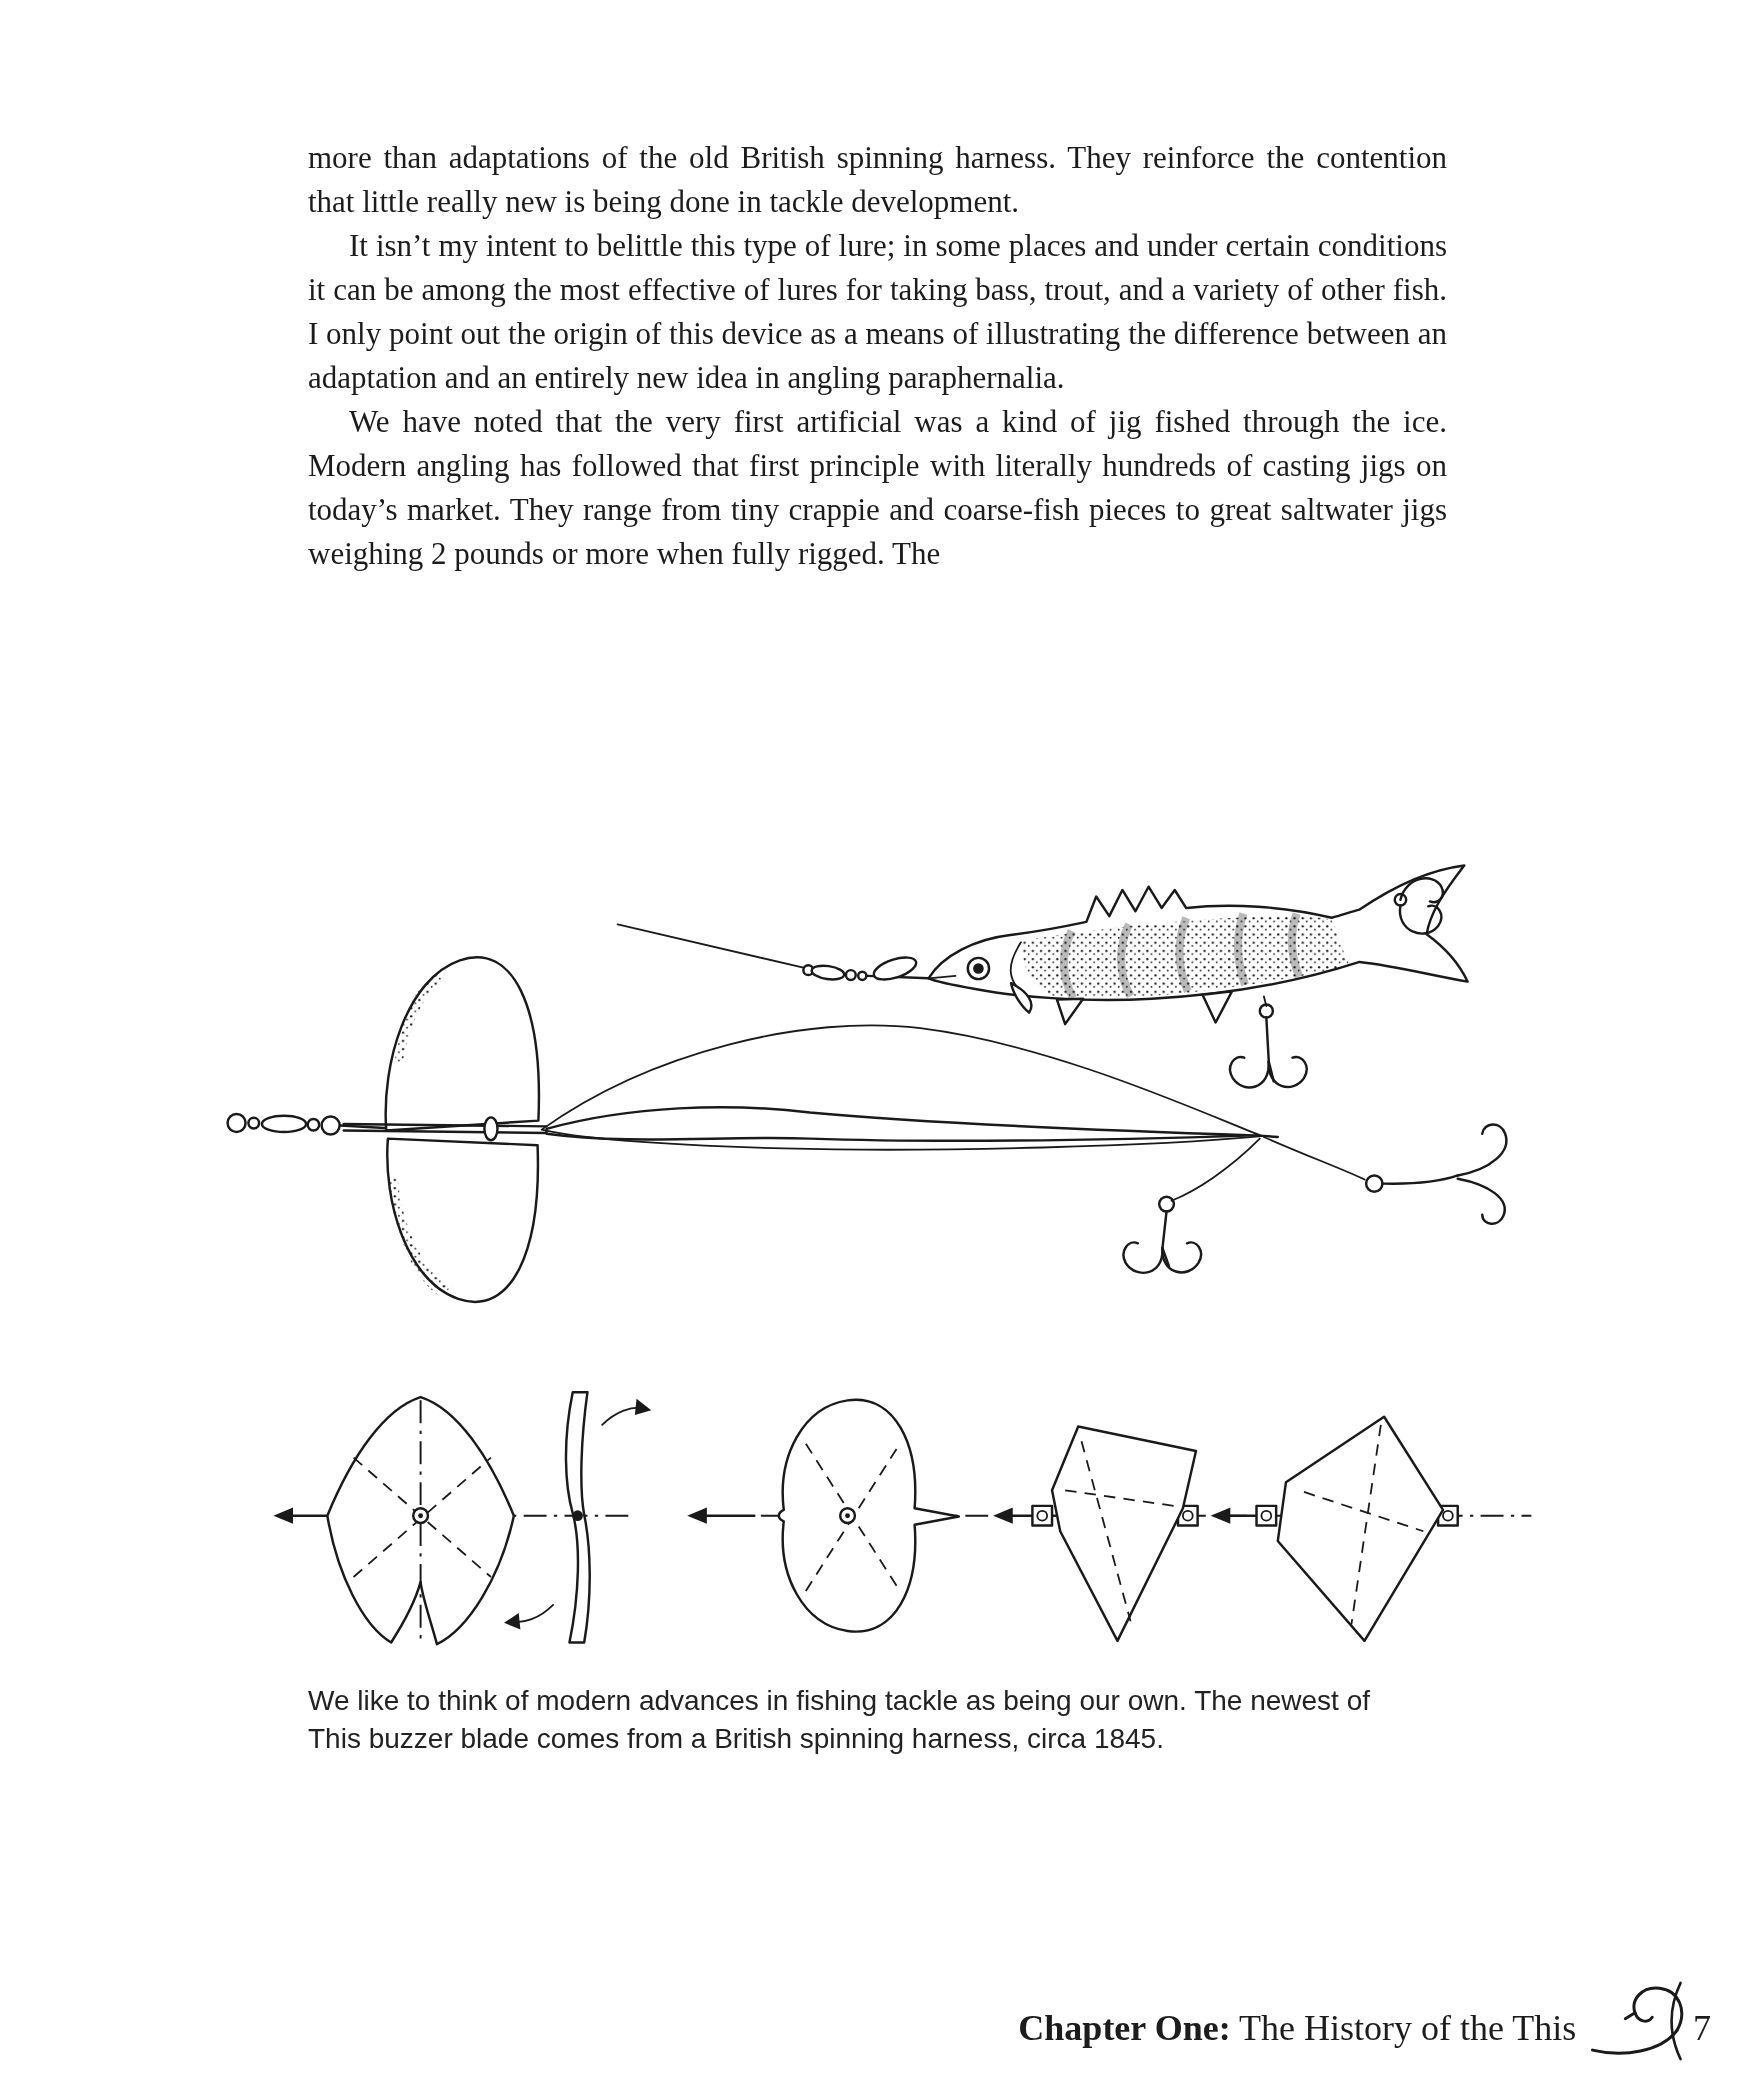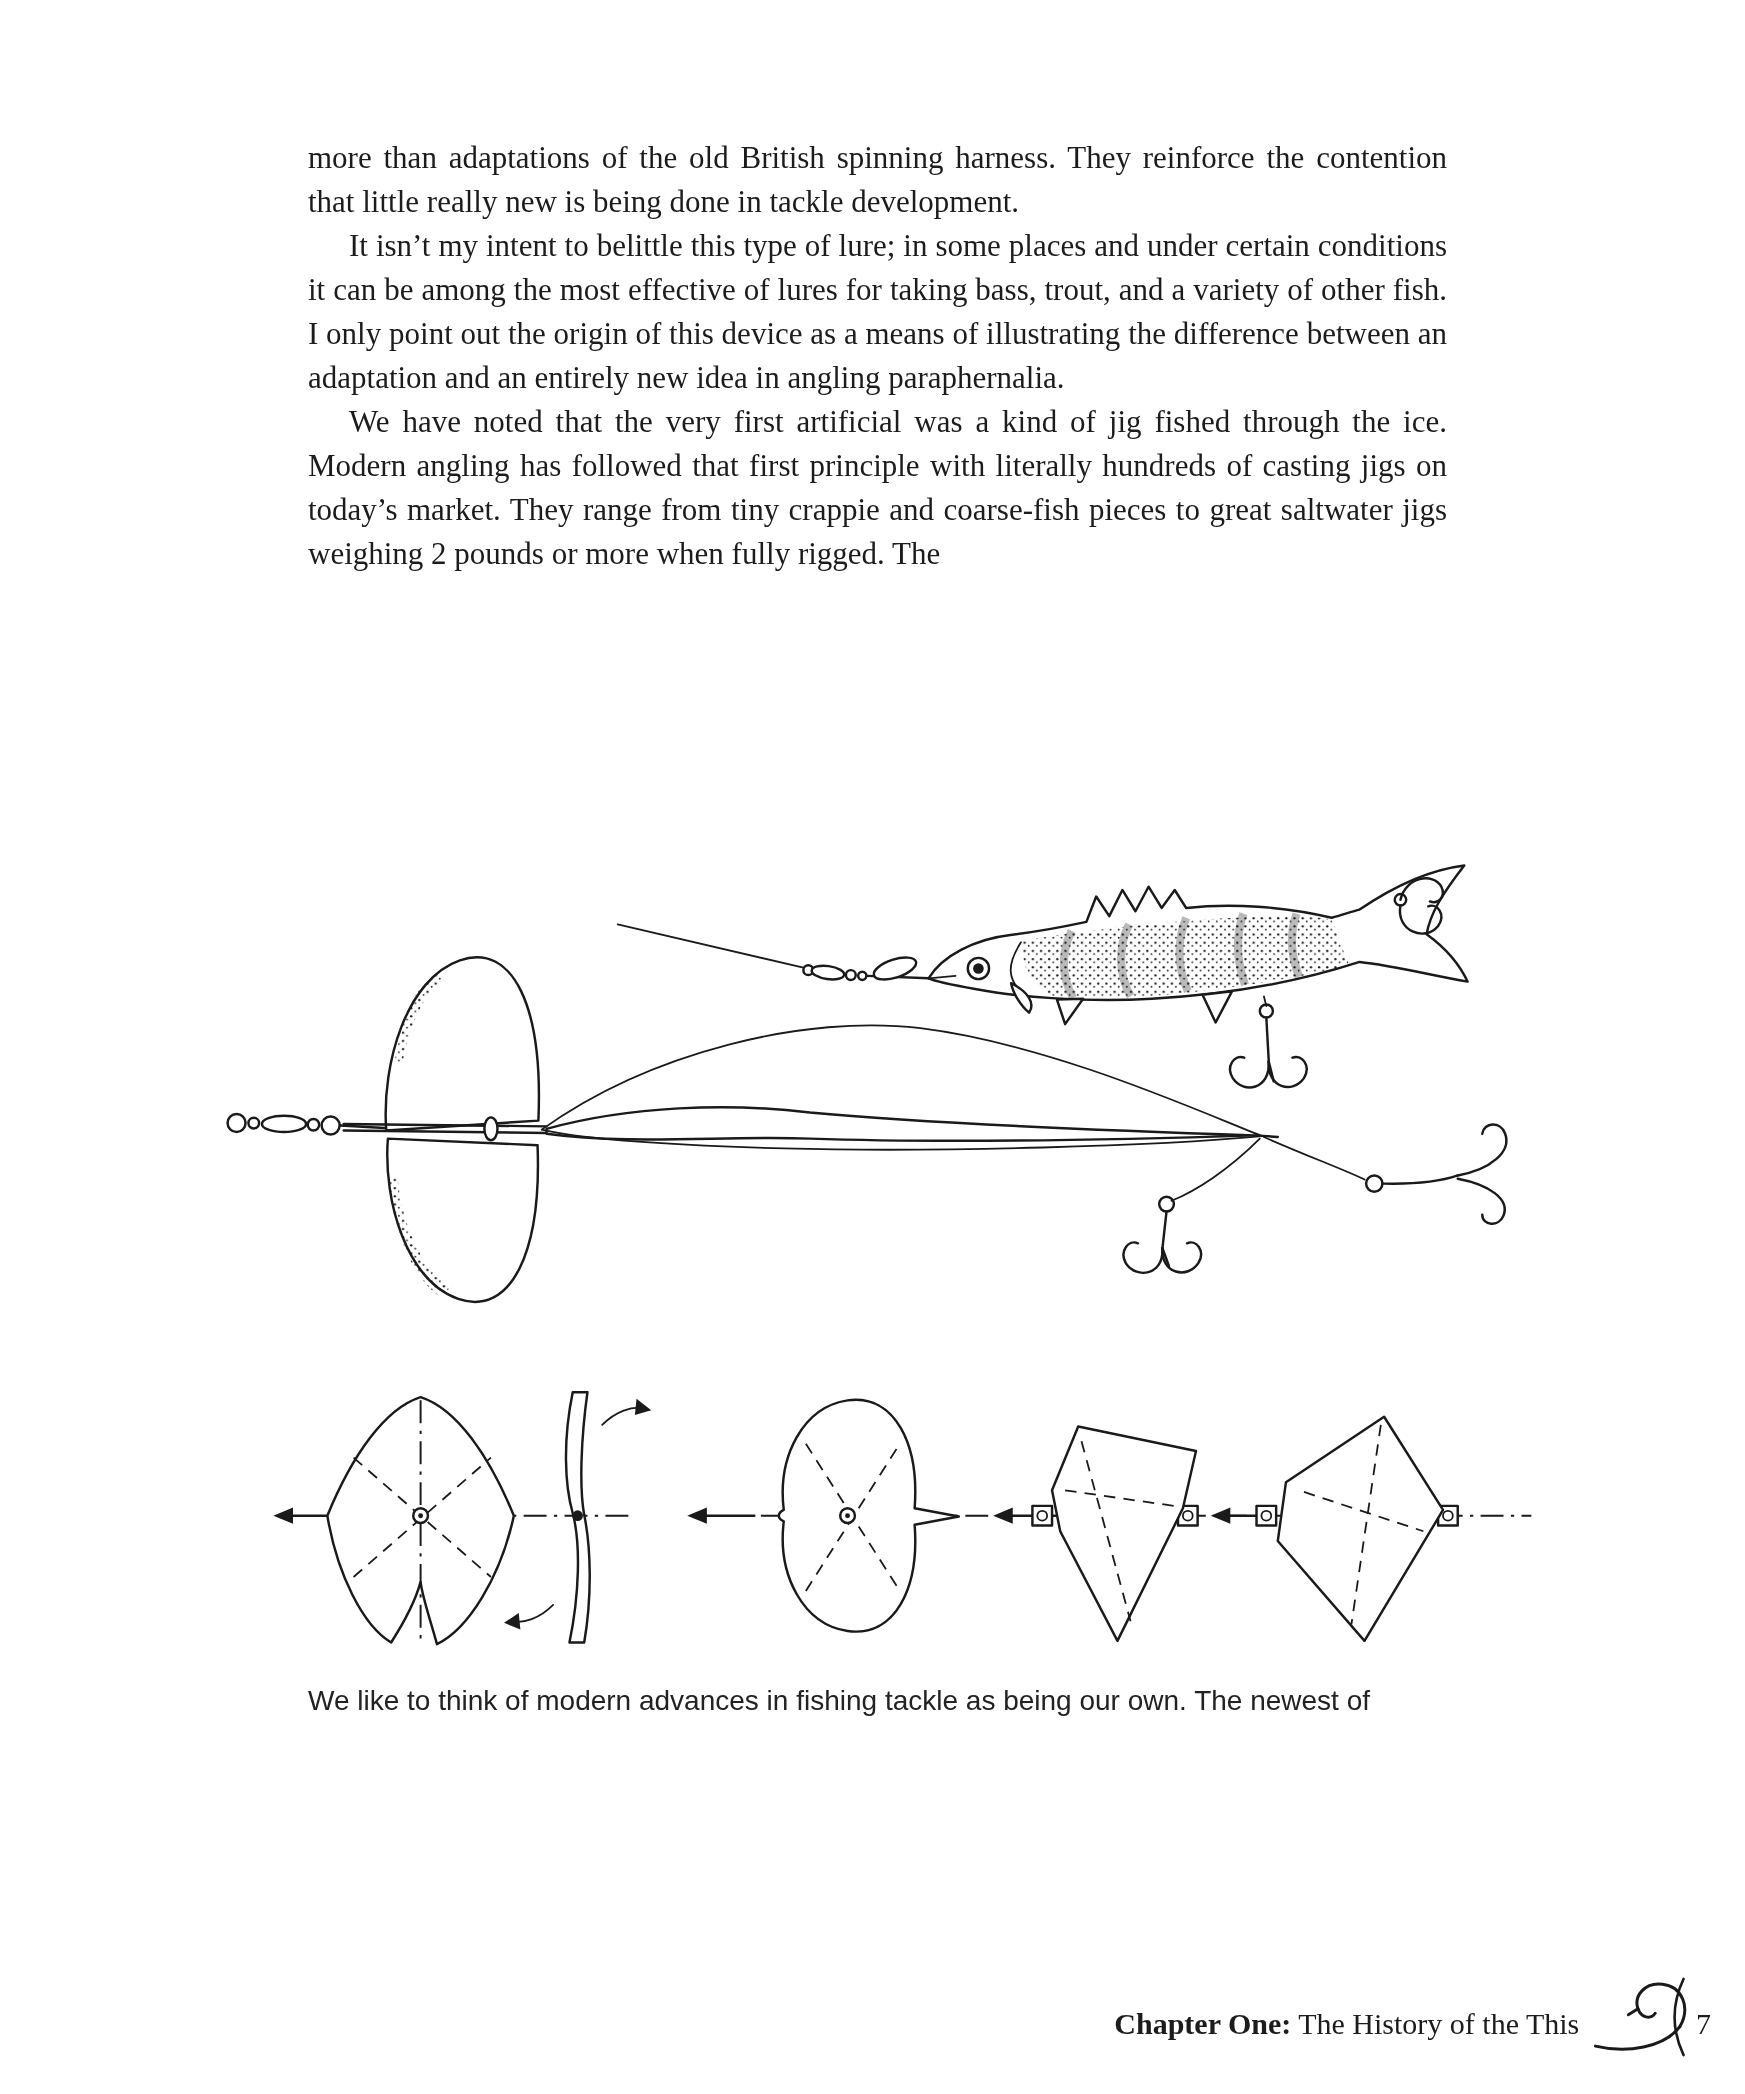--- a/index.html
+++ b/index.html
@@ -31,21 +31,21 @@
   svg .blk{fill:#1a1a1a;stroke:none;}
   svg .band{stroke:#1a1a1a;fill:none;stroke-width:10;opacity:0.3;}
   .caption{
     position:absolute; left:308px; top:1682px; width:1146px;
     font-family:"Liberation Sans", sans-serif;
     font-size:28px; line-height:38px; color:#222;
   }
   .footer{
     position:absolute; top:2007px; right:54px;
     display:flex; align-items:center;
-    font-size:30px; color:#1c1c1c; white-space:pre;
+    font-size:36px; color:#1c1c1c; white-space:pre;
   }
   .footer .chap{font-weight:bold;}
   .footer .hook-orn{width:97px;height:90px;margin:-38px 3.3px -24.5px 11.5px;}
   .footer .folio{margin-left:4.9px;}
 </style>
 </head>
 <body>
 
 <div class="page">
 
@@ -193,20 +193,21 @@
         <circle class="s2" cx="1770" cy="853" r="6"></circle>
         <path class="fw" d="M1572,812 L1692,732 L1764,846 L1668,1006 L1562,884 Z"></path>
         <line class="dash" x1="1594" y1="824" x2="1740" y2="872"></line>
         <line class="dash" x1="1688" y1="742" x2="1652" y2="986"></line>
       </g>
     </g>
   </svg>
 
   <div class="caption">
     <div>We like to think of modern advances in fishing tackle as being our own. The newest of</div>
+    <div>This buzzer blade comes from a British spinning harness, circa 1845.</div>
   </div>
 
   <div class="footer">
     <span class="chap">Chapter One:</span>
     <span> The History of the This</span>
     <svg class="hook-orn" viewBox="0 0 130 110">
       <path d="M6,94 C48,104 98,96 119,68" fill="none" stroke="#1a1a1a" stroke-width="4" stroke-linecap="round"></path>
       <path d="M119,68 C134,42 122,14 96,11 C72,8 57,27 63,44 C67,56 80,59 86,50" fill="none" stroke="#1a1a1a" stroke-width="4" stroke-linecap="round"></path>
       <path d="M63,44 L50,52" fill="none" stroke="#1a1a1a" stroke-width="4" stroke-linecap="round"></path>
       <path d="M124,4 C108,38 108,72 124,106" fill="none" stroke="#1a1a1a" stroke-width="3.5" stroke-linecap="round"></path>

